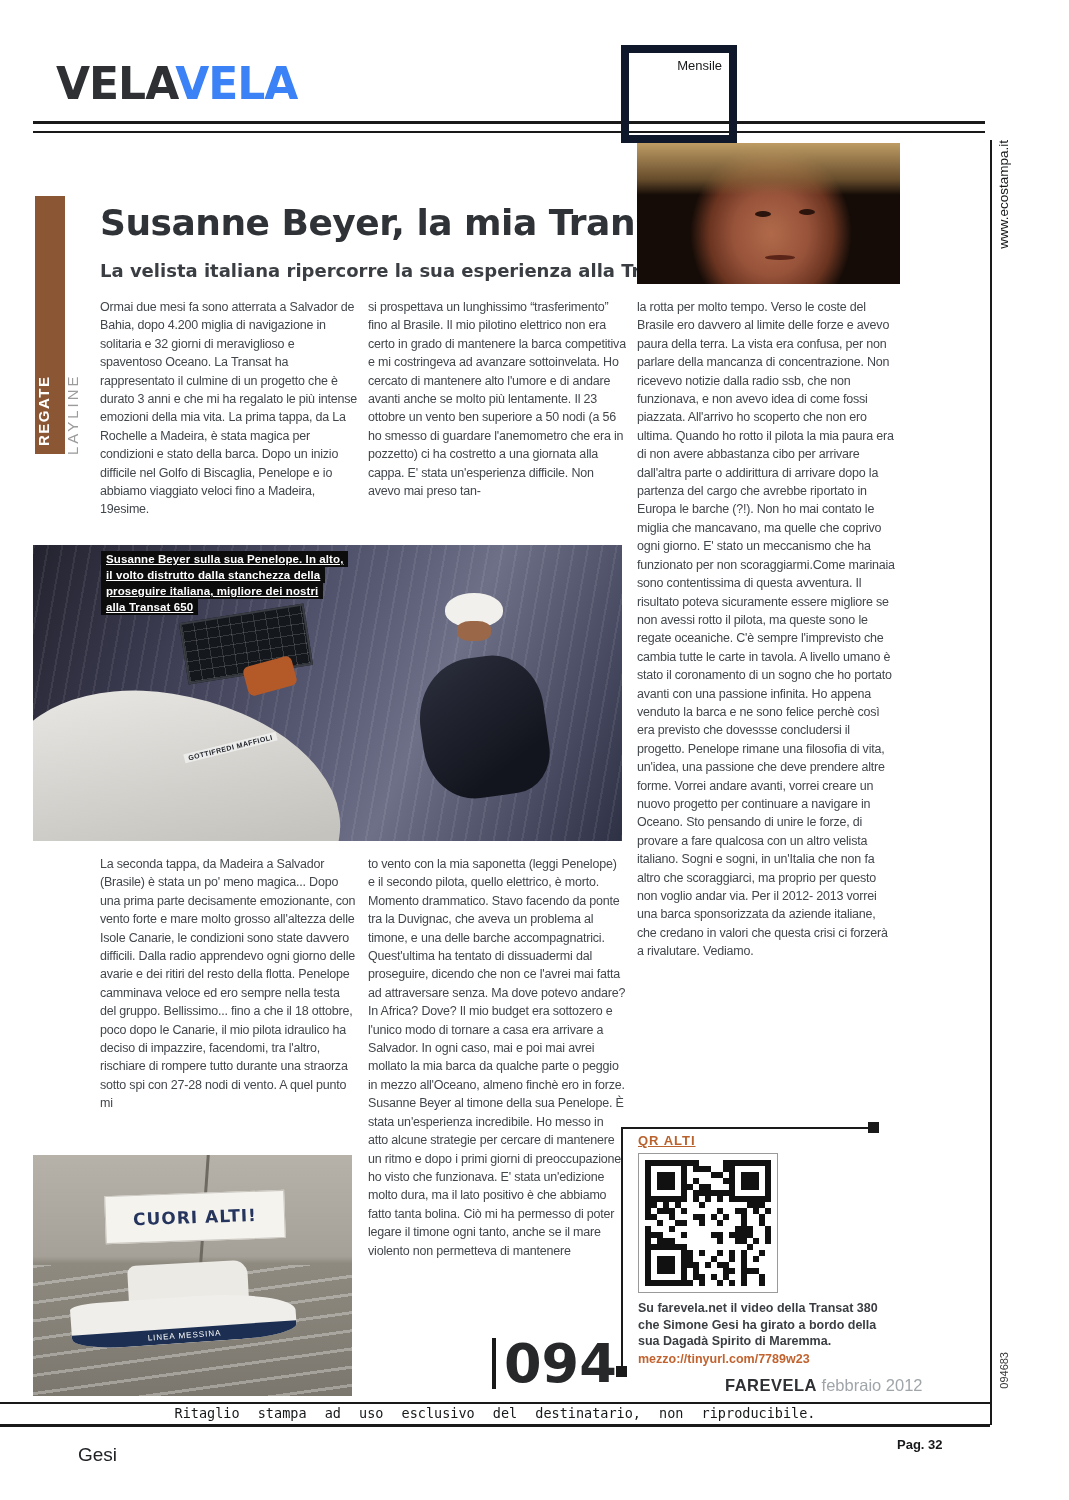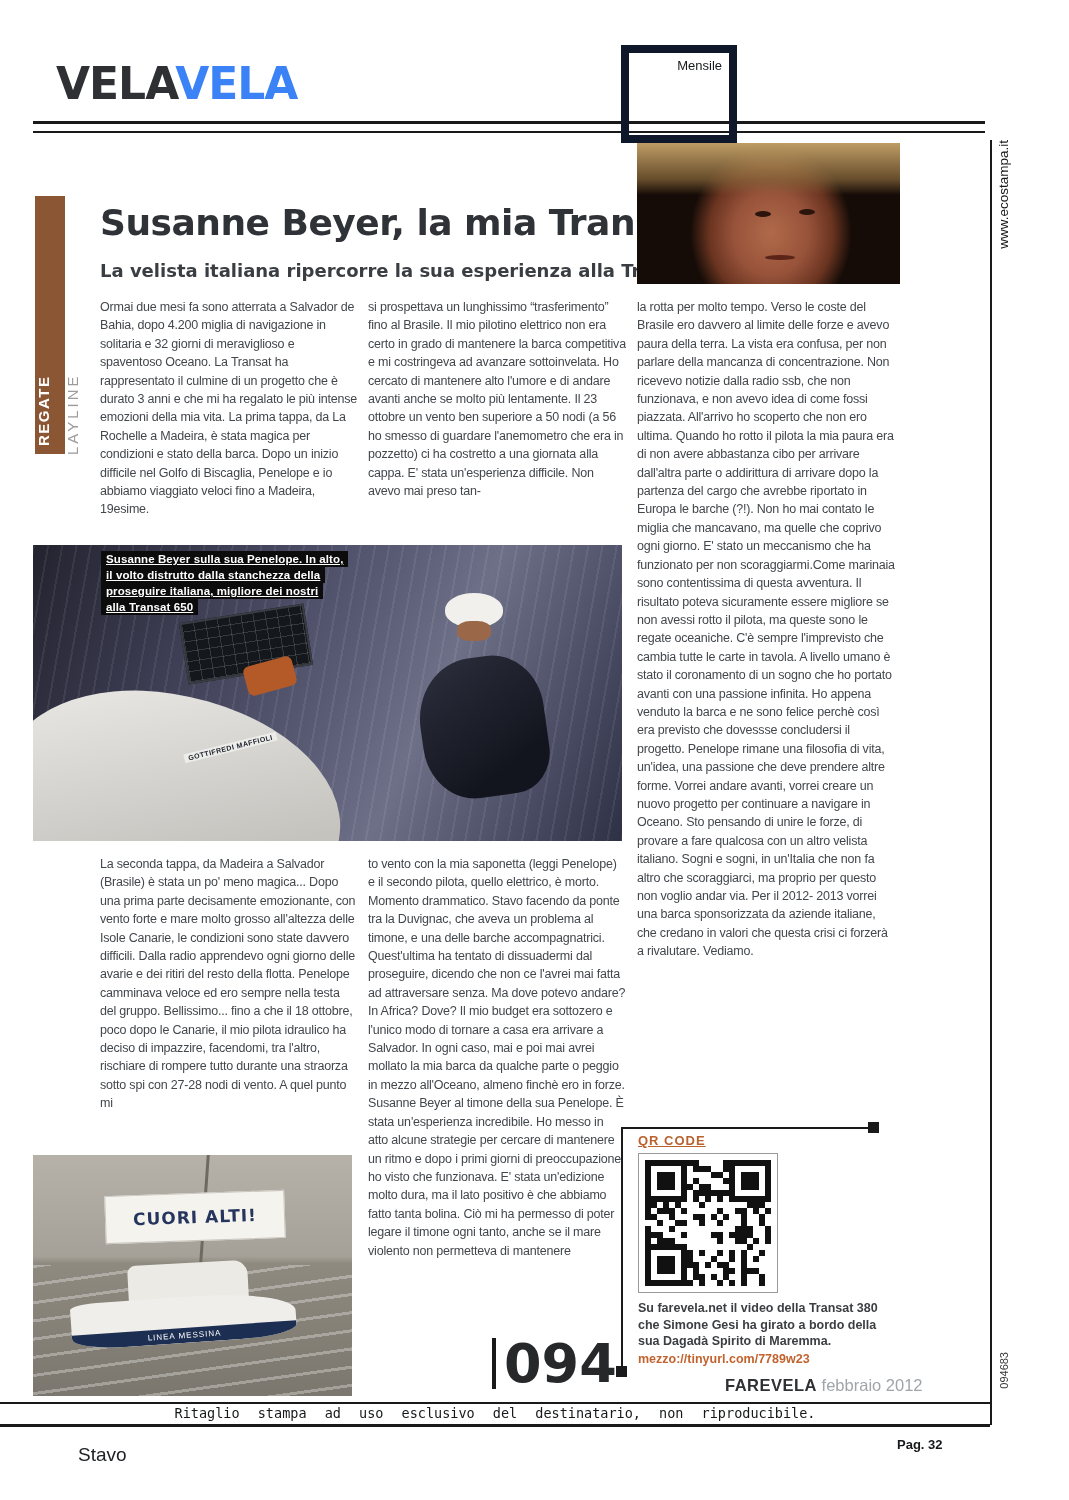--- a/index.html
+++ b/index.html
@@ -201,21 +201,21 @@
     <div class="cabin"></div>
     <div class="hull">
       <div class="stripe">LINEA MESSINA</div>
     </div>
   </div>
 
   <div class="qr-hline"></div>
   <div class="qr-hsq"></div>
   <div class="qr-vline"></div>
   <div class="qr-vsq"></div>
-  <div class="qr-label">QR CODE</div>
+  <div class="qr-label">QR ALTI</div>
   <div class="qr-box">
     <div class="qr-grid">
         <i style="grid-row:1;grid-column:1;background:#111"></i>
         <i style="grid-row:1;grid-column:2;background:#111"></i>
         <i style="grid-row:1;grid-column:3;background:#111"></i>
         <i style="grid-row:1;grid-column:4;background:#111"></i>
         <i style="grid-row:1;grid-column:5;background:#111"></i>
         <i style="grid-row:1;grid-column:6;background:#111"></i>
         <i style="grid-row:1;grid-column:7;background:#111"></i>
         <i style="grid-row:1;grid-column:8;background:#111"></i>
@@ -658,16 +658,16 @@
   <div class="qr-link">mezzo://tinyurl.com/7789w23</div>
 
   <div class="pagenum">094</div>
   <div class="magline">
     <span class="mag">FAREVELA</span>
     <span class="iss">febbraio 2012</span>
   </div>
   <div class="foot-rule1"></div>
   <div class="disclaimer">Ritaglio stampa ad uso esclusivo del destinatario, non riproducibile.</div>
   <div class="foot-rule2"></div>
-  <div class="volvo">Stavo</div>
+  <div class="volvo">Gesi</div>
   <div class="pagref">Pag. 32</div>
 
 </div>
 
 </body></html>

